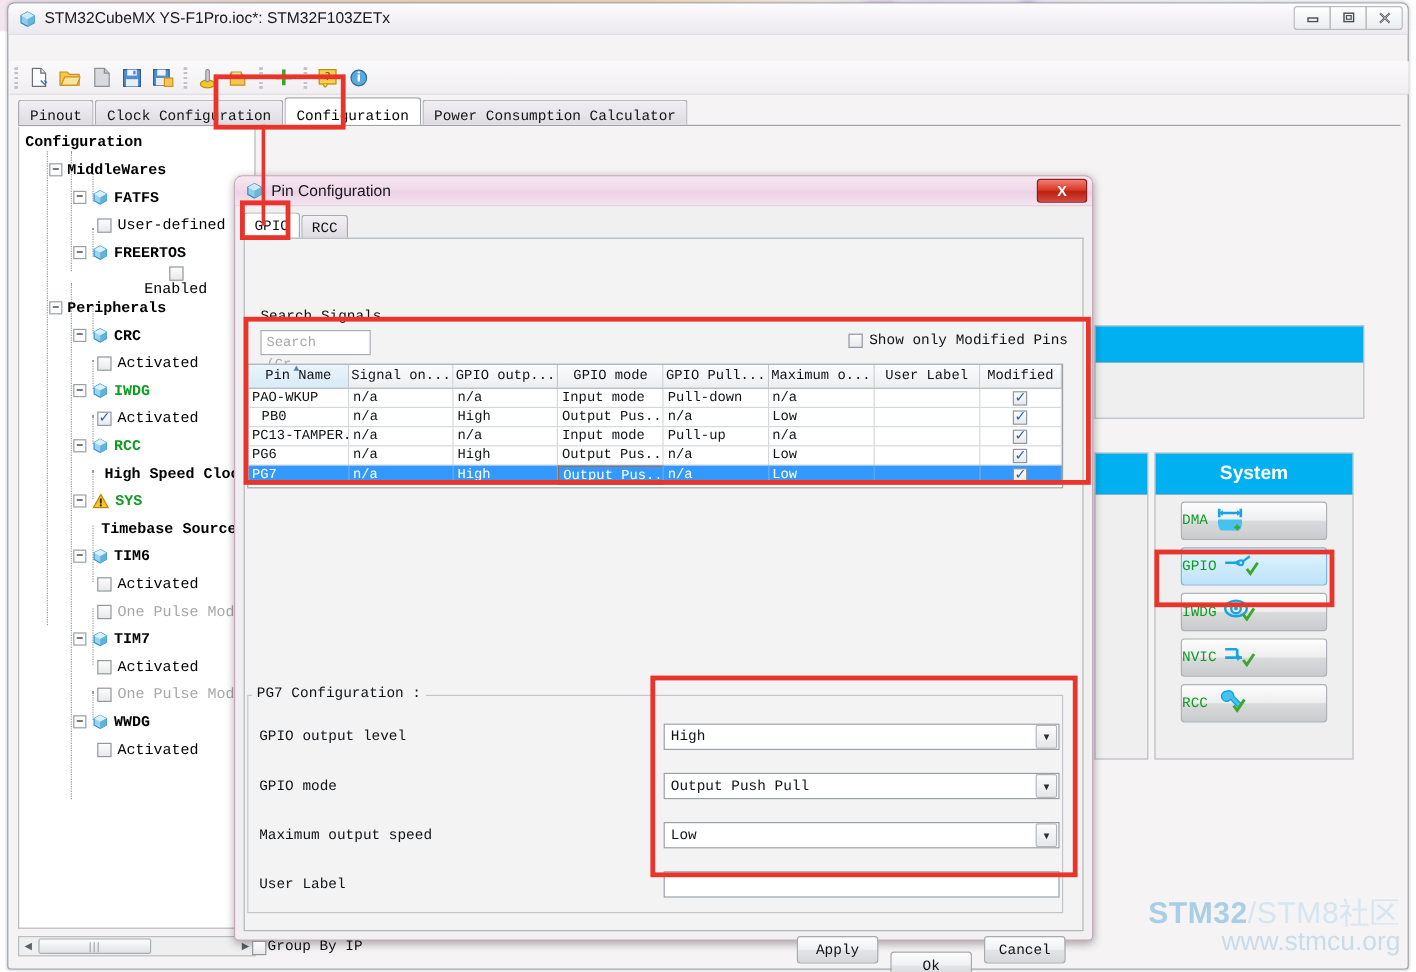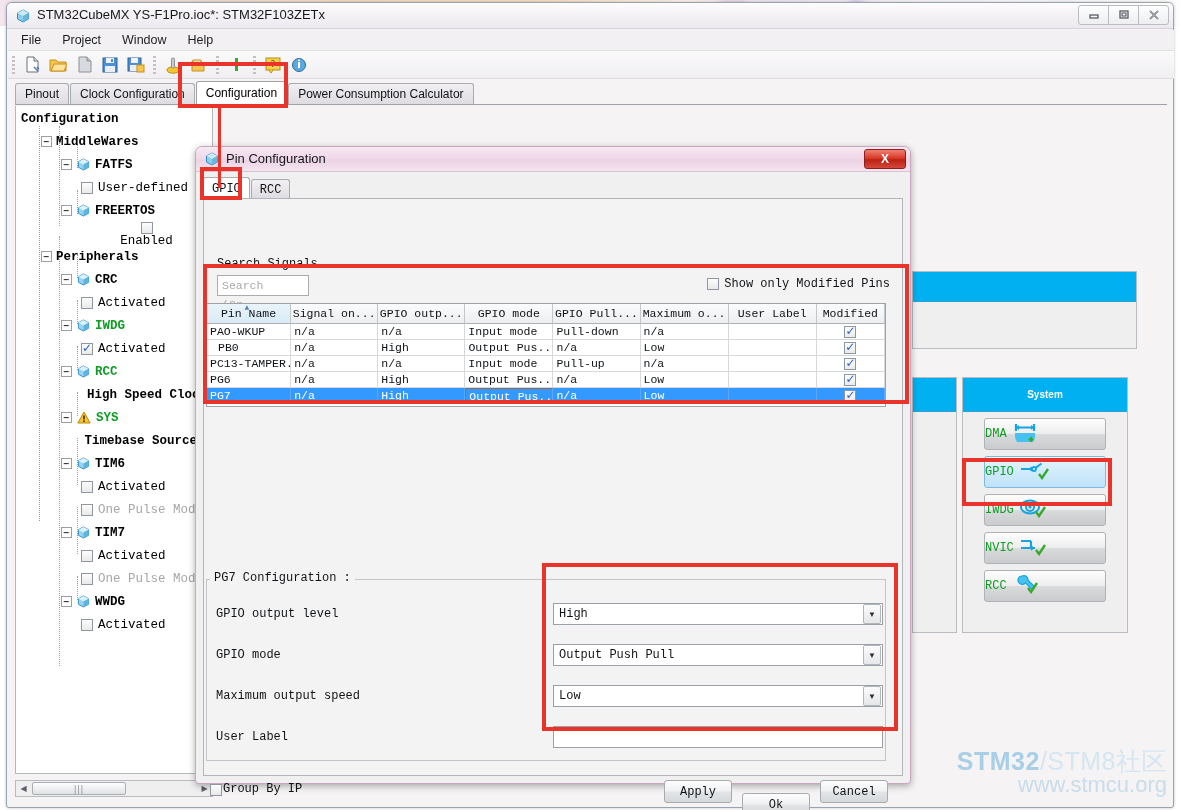--- a/index.html
+++ b/index.html
@@ -87,26 +87,26 @@
   }
 
   
   .tabstrip {
     position: absolute; left: 8px; top: 79px; width: 1152px; height: 23px;
     border-bottom: 1px solid #9fa3a8;
     display: flex; align-items: flex-end;
   }
   .tab {
     height: 21px; padding: 0 9px; margin-right: 1px;
-    font-family: Liberation Sans, sans-serif;
+    font-family: Liberation Mono, monospace;
     font-size: 12px; color: #111417;
     background: linear-gradient(180deg,#f1eff2,#dfdce1);
     border: 1px solid #a8abb0; border-bottom: none;
     border-radius: 3px 3px 0 0;
-    display: flex; align-items: center; white-space: nowrap;
+    display: flex; align-items: flex-end; white-space: nowrap;
   }
   .tab.active {
     background: #ffffff; height: 23px; color: #000;
     border-color: #9fa3a8; position: relative; z-index: 3;
   }
 
   
   .sidebar {
     position: absolute; left: 8px; top: 103px; width: 198px; height: 668px;
     background: #ffffff;
@@ -152,21 +152,21 @@
     position: absolute; left: 905px; top: 374px; width: 45px; height: 256px;
     background: #efefef; border: 1px solid #b9bdc2;
   }
   .rpanel-b .hdr { height: 34px; background: #00b0f0; border-bottom:1px solid #2e9fce;}
   .sys-panel {
     position: absolute; left: 955px; top: 374px; width: 166px; height: 256px;
     background: #efefef; border: 1px solid #b9bdc2;
   }
   .sys-hdr {
     height: 34px; background: #00b0f0; color: #fff; font-weight: bold;
-    font-size: 10px; display: flex; align-items: center; justify-content: center;
+    font-size: 16px; display: flex; align-items: center; justify-content: center;
     border-bottom: 1px solid #2e9fce;
   }
   .periph-btn {
     width: 122px; height: 32px; margin: 6px auto 0 auto;
     border: 1px solid #aeb2b6; border-radius: 3px;
     background: linear-gradient(180deg,#fdfdfd 0%,#eeeeef 48%,#d9dadb 52%,#c9cbcd 100%);
     display: flex; align-items: center; justify-content: flex-start;
     font-family: "Liberation Mono", monospace; font-size: 12px;
     color: #0f9c23; gap: 5px;
   }
@@ -357,26 +357,20 @@
         </div>
         <div class="win-btn">
           <svg width="14" height="12" viewBox="0 0 14 12">
             <path d="M3 2 L11 10 M11 2 L3 10" stroke="#4b5055" stroke-width="1.6" fill="none"></path>
             <path d="M3 2 L11 10 M11 2 L3 10" stroke="#fff" stroke-width="0.5" fill="none"></path>
           </svg>
         </div>
       </div>
     </div>
 
-    <div class="menubar">
-      <span class="menu-item">File</span>
-      <span class="menu-item">Project</span>
-      <span class="menu-item">Window</span>
-      <span class="menu-item">Help</span>
-    </div>
 
     <div class="toolbar">
       <div class="tb-grip"></div>
       <div class="tb-btn">
         <svg width="17" height="17" viewBox="0 0 17 17">
           <path d="M3 1 h7 l4 4 v11 h-11 z" fill="#fdfdfd" stroke="#6a7078" stroke-width="1"></path>
           <path d="M10 1 v4 h4" fill="#dfe4e8" stroke="#6a7078" stroke-width="1"></path>
           <path d="M10 11 l4 4 M13 11 l2 2" stroke="#3a70b8" stroke-width="1.2"></path>
         </svg>
       </div>

